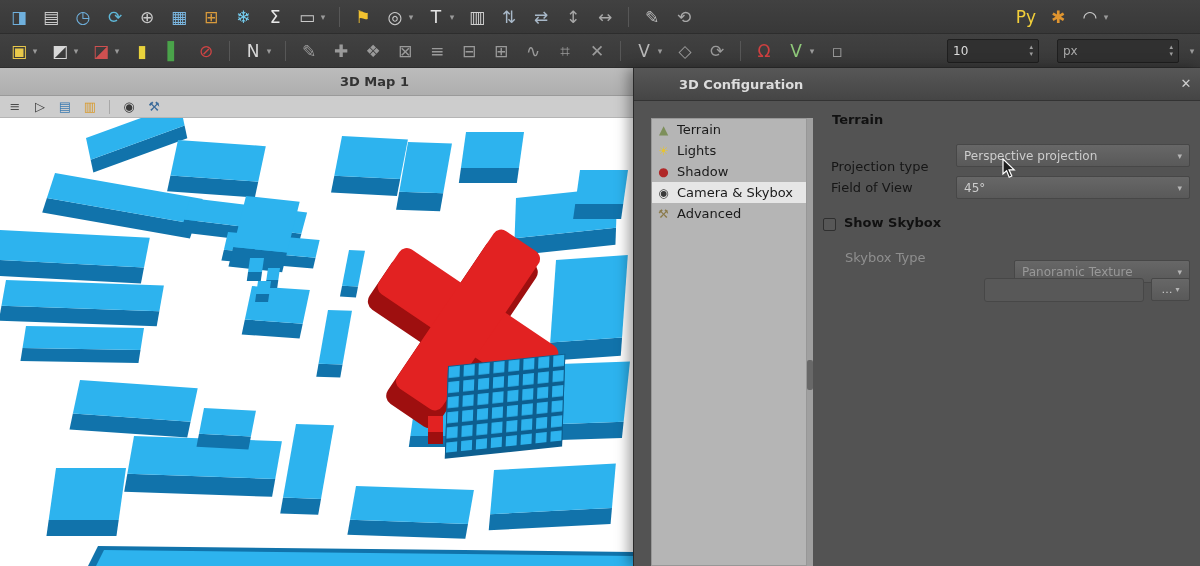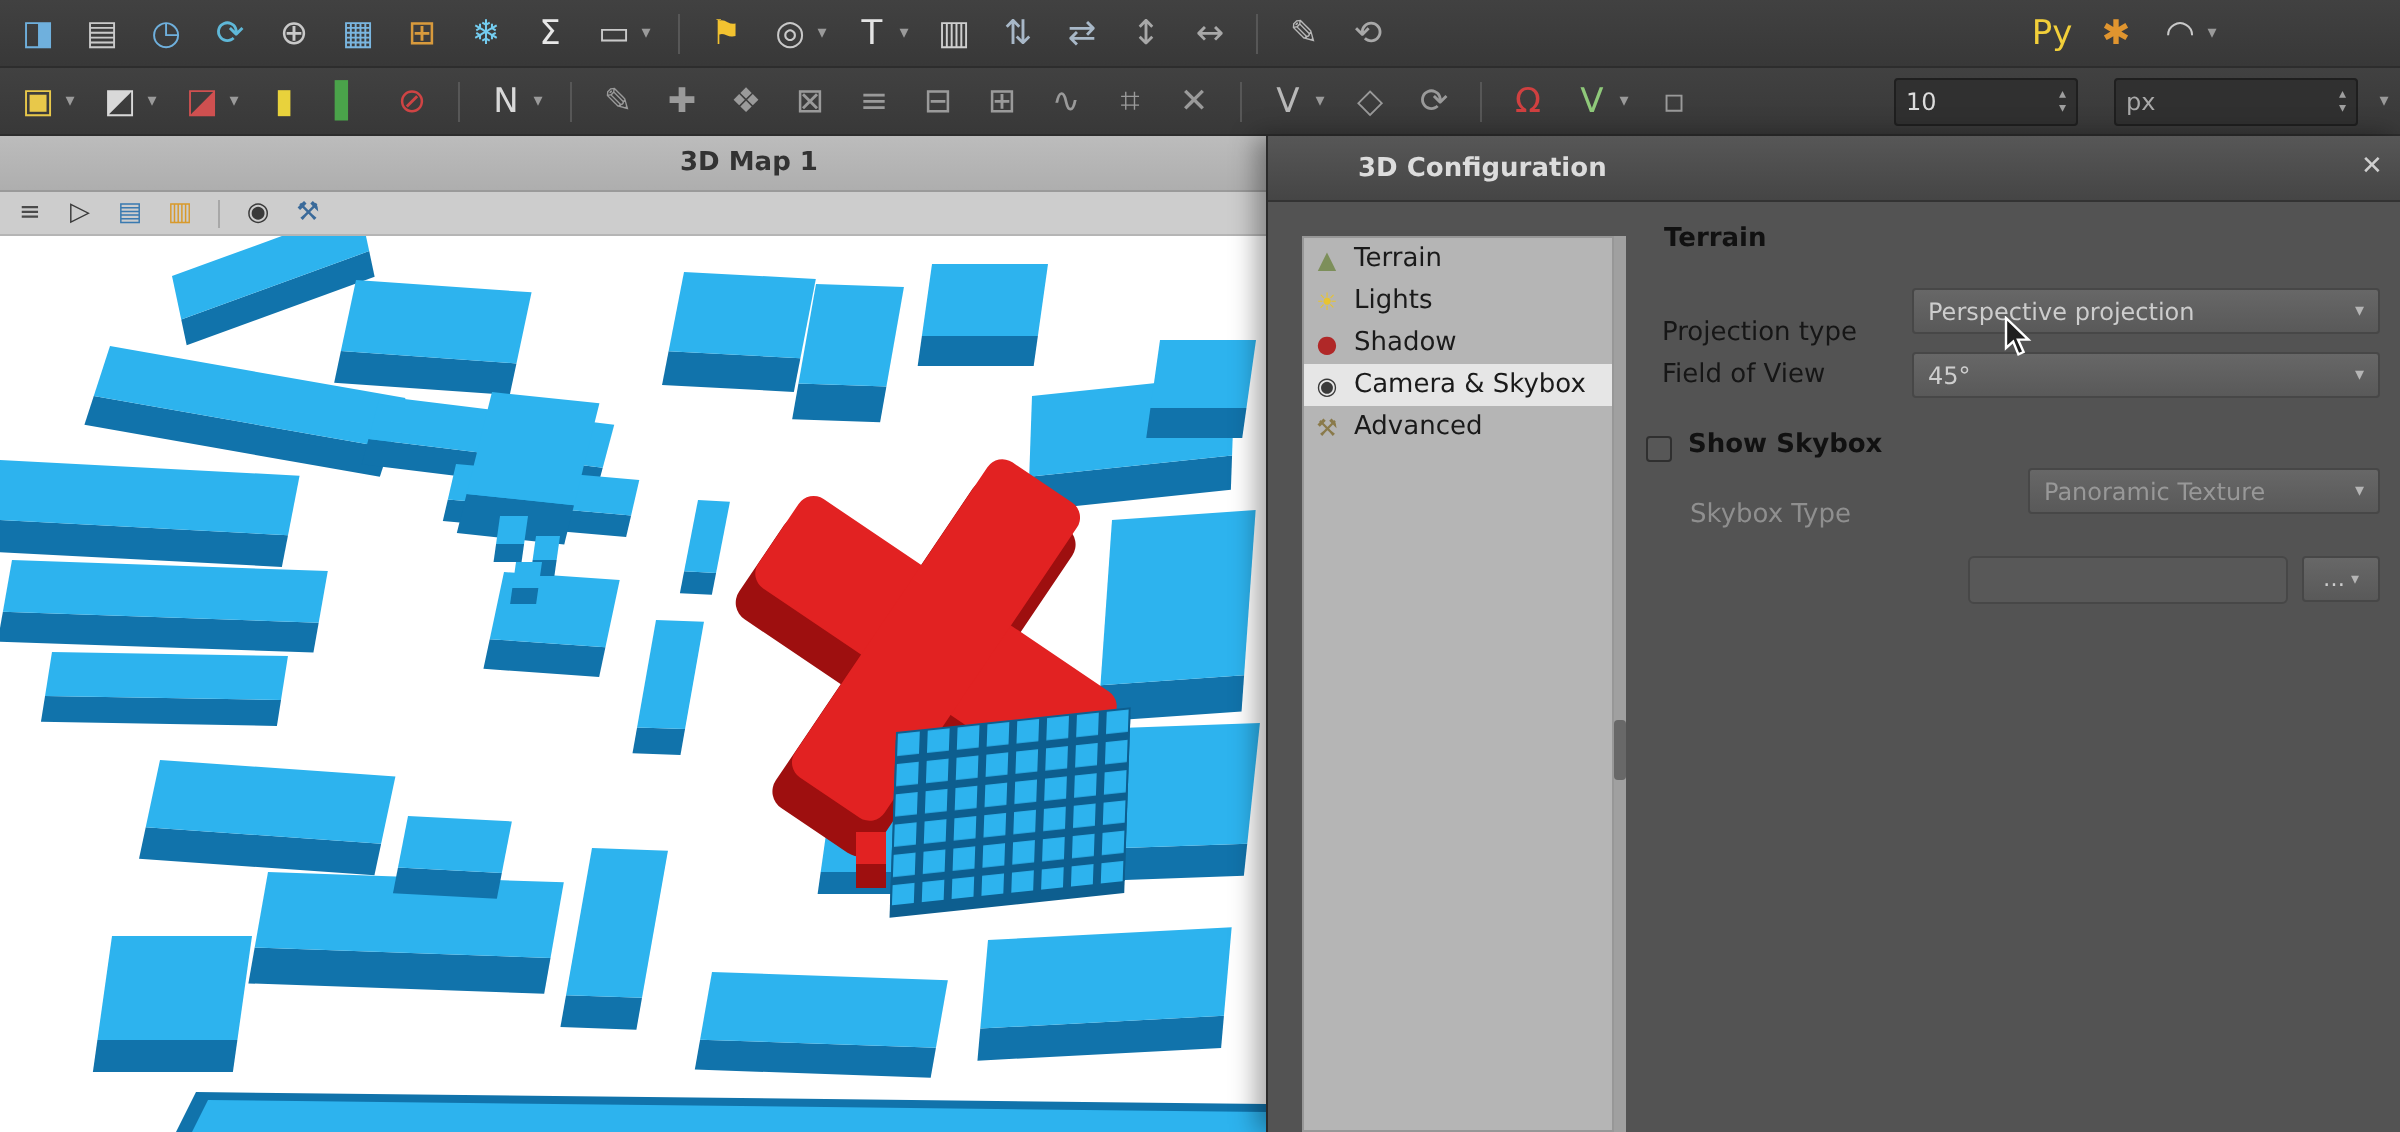--- a/index.html
+++ b/index.html
@@ -408,21 +408,21 @@
   <span class="fld-label" style="left:197px;top:108px;">Field of View</span>
   <div class="combo" style="left:322px;top:108px;width:234px;">
     <span>45°</span>
     <span class="combo-caret">▾</span>
   </div>
 
   <span class="checkbox"></span>
   <span class="chk-label">Show Skybox</span>
 
   <span class="fld-label disabled" style="left:197px;top:178px;margin-left:14px;">Skybox Type</span>
-  <div class="combo disabled" style="left:380px;top:166px;width:176px;">
+  <div class="combo disabled" style="left:380px;top:192px;width:176px;">
     <span>Panoramic Texture</span>
     <span class="combo-caret">▾</span>
   </div>
 
   <input class="txt-input" type="text" value="" style="">
   <div class="browse-btn">
     <span>…</span>
     <span class="combo-caret">▾</span>
   </div>
 </div>

